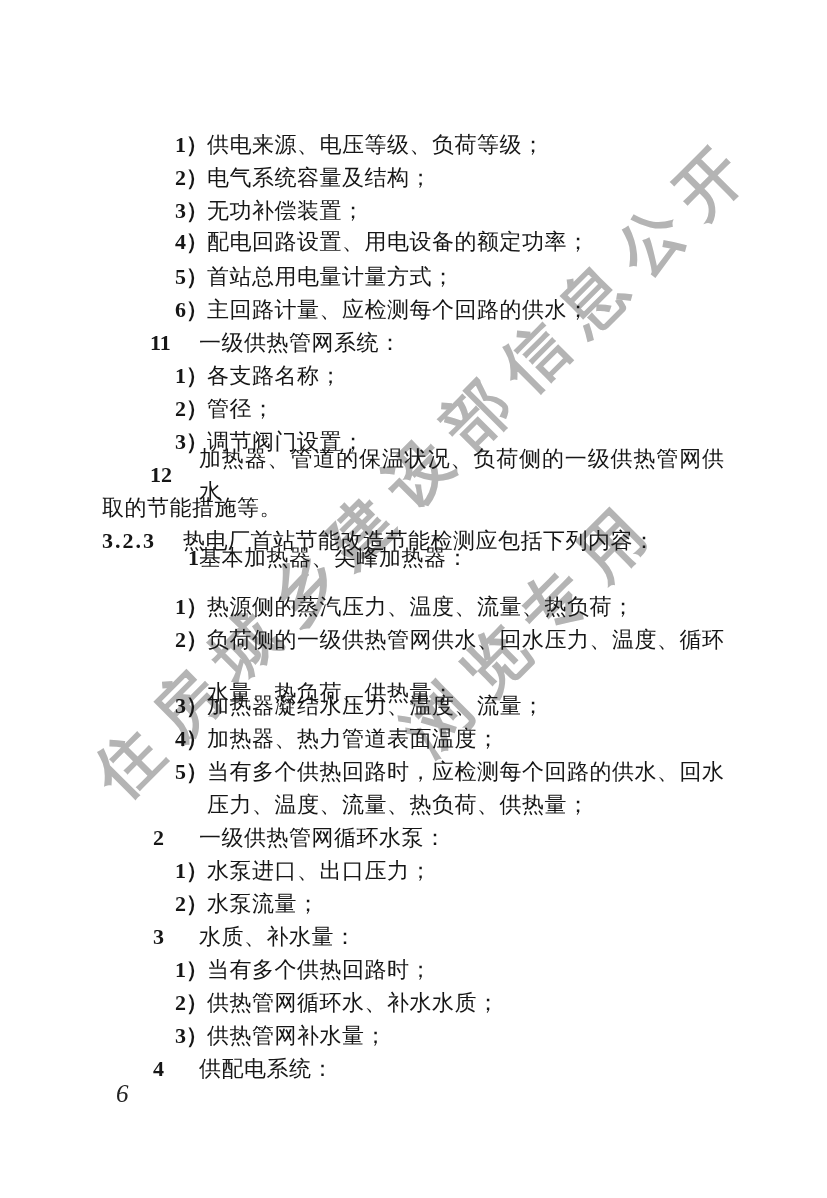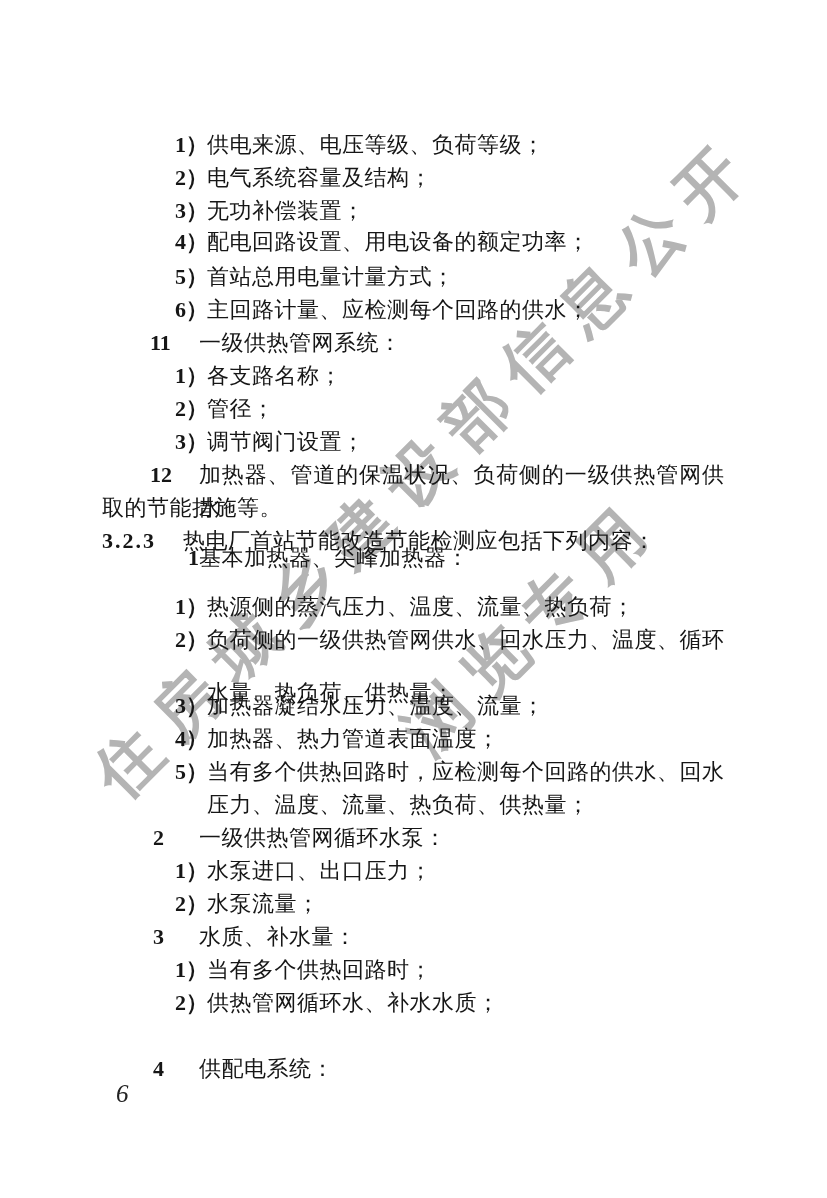--- a/index.html
+++ b/index.html
@@ -47,21 +47,21 @@
   .t-section  .num { width: 81px; letter-spacing: 2px; }
   .t-clause2  { left: 150px; }
   .t-clause2  .num { width: 49px; }
   .t-clause1  { left: 153px; }
   .t-clause1  .num { width: 46px; }
   .t-sub      { left: 175px; }
   .t-sub      .num { width: 32px; }
   .t-cont     { left: 102px; }
   .t-subcont  { left: 207px; }
   
-  .line.full { display: flex; white-space: normal; }
+  .line.full { display: flex; white-space: normal; align-items: center; }
   .line.full .txt {
     flex: 1;
     display: inline-block;
     letter-spacing: 0;
     text-align: justify;
     text-align-last: justify;
     text-justify: inter-character;
   }
   .t-clause2.full, .t-clause1.full { width: 574px; } 
   .t-sub.full { width: 549px; }                      
@@ -117,18 +117,19 @@
         <span class="num">5）</span>
         <span class="txt">当有多个供热回路时，应检测每个回路的供水、回水</span>
       </div>
       <div class="line t-subcont" style="top: 788px;"><span class="txt">压力、温度、流量、热负荷、供热量；</span></div>
       <div class="line t-clause1" style="top: 821px;"><span class="num">2</span><span class="txt">一级供热管网循环水泵：</span></div>
       <div class="line t-sub" style="top: 854px;"><span class="num">1）</span><span class="txt">水泵进口、出口压力；</span></div>
       <div class="line t-sub" style="top: 887px;"><span class="num">2）</span><span class="txt">水泵流量；</span></div>
       <div class="line t-clause1" style="top: 920px;"><span class="num">3</span><span class="txt">水质、补水量：</span></div>
       <div class="line t-sub" style="top: 953px;"><span class="num">1）</span><span class="txt">当有多个供热回路时；</span></div>
       <div class="line t-sub" style="top: 986px;"><span class="num">2）</span><span class="txt">供热管网循环水、补水水质；</span></div>
+      <div class="line t-sub" style="top: 1019px;"><span class="num">3）</span><span class="txt">供热管网补水量；</span></div>
       <div class="line t-clause1" style="top: 1052px;"><span class="num">4</span><span class="txt">供配电系统：</span></div>
     </div>
 
   <div class="pageno">6</div>
 
 </div>
 
 </body></html>

